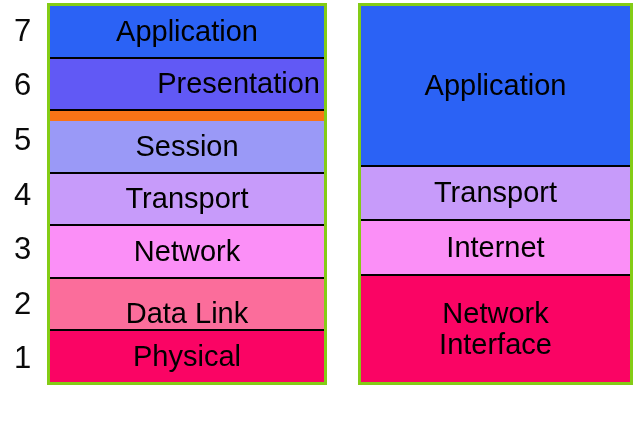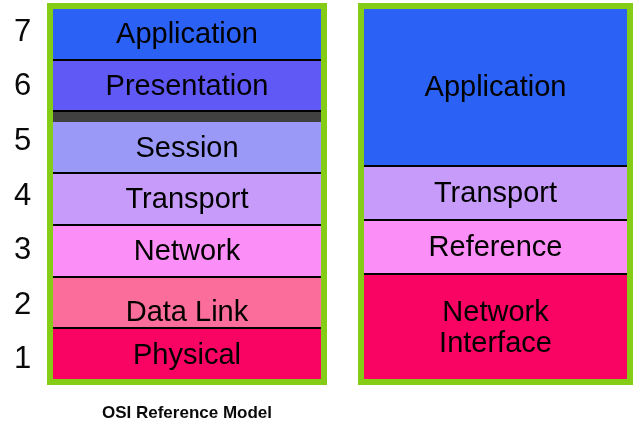--- a/index.html
+++ b/index.html
@@ -42,24 +42,24 @@
     line-height: 1;
     font-family: "Liberation Sans", sans-serif;
   }
 
   
   .stack {
     position: absolute;
     top: 3px;
     height: 382px;
     box-sizing: border-box;
-    border: 6px solid #84cc16;
+    border: 3px solid #84cc16;
     display: flex;
     flex-direction: column;
-    background: #404040;
+    background: #f97316;
   }
   .stack.osi {
     left: 47px;
     width: 280px;
   }
   .stack.tcpip {
     left: 358px;
     width: 275px;
   }
 
@@ -121,21 +121,21 @@
     <div class="layer-number">4</div>
     <div class="layer-number">3</div>
     <div class="layer-number">2</div>
     <div class="layer-number">1</div>
   </div>
 
   <div class="stack osi">
     <div class="band" style="background-color: rgb(43, 98, 245); flex: 1 1 0px;">
       <span class="band-label">Application</span>
     </div>
-    <div class="band" style="background-color: rgb(97, 89, 245); flex: 1 1 0px;">
+    <div class="band" style="background-color: rgb(97, 89, 245); flex: 1 1 0px; justify-content: flex-end;">
       <span class="band-label">Presentation</span>
     </div>
     <div class="band" style="background-color: rgb(154, 153, 247); flex: 1 1 0px; margin-top: 10px;">
       <span class="band-label">Session</span>
     </div>
     <div class="band" style="background-color: rgb(199, 155, 250); flex: 1 1 0px;">
       <span class="band-label">Transport</span>
     </div>
     <div class="band" style="background-color: rgb(251, 143, 247); flex: 1 1 0px;">
       <span class="band-label">Network</span>
@@ -149,23 +149,22 @@
   </div>
 
   <div class="stack tcpip">
     <div class="band" style="background-color: rgb(43, 98, 245); flex: 3 1 0px;">
       <span class="band-label">Application</span>
     </div>
     <div class="band" style="background-color: rgb(199, 155, 250); flex: 1 1 0px;">
       <span class="band-label">Transport</span>
     </div>
     <div class="band" style="background-color: rgb(251, 143, 247); flex: 1 1 0px;">
-      <span class="band-label">Reference</span>
+      <span class="band-label">Internet</span>
     </div>
     <div class="band" style="background-color: rgb(250, 4, 100); flex: 2 1 0px;">
       <span class="band-label">Network
 Interface</span>
     </div>
   </div>
 
-  <div class="caption osi-caption">OSI Reference Model</div>
 
 </div>
 
 </body></html>

